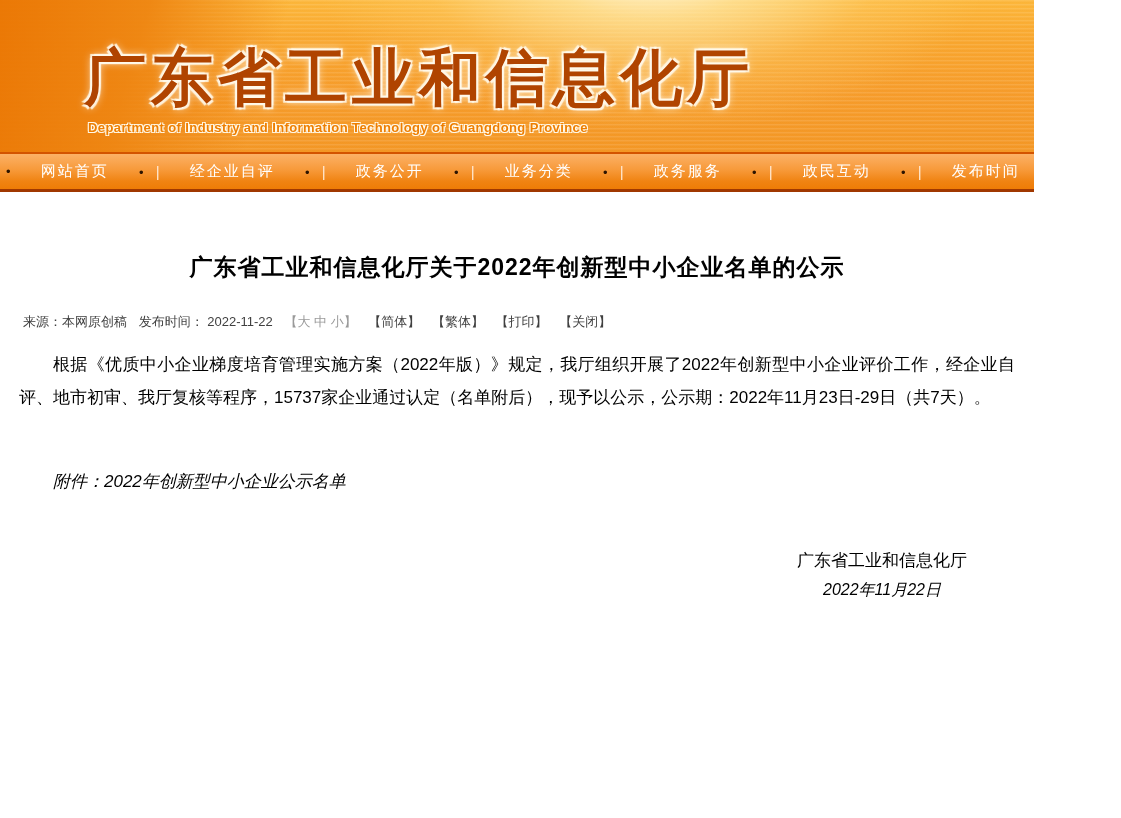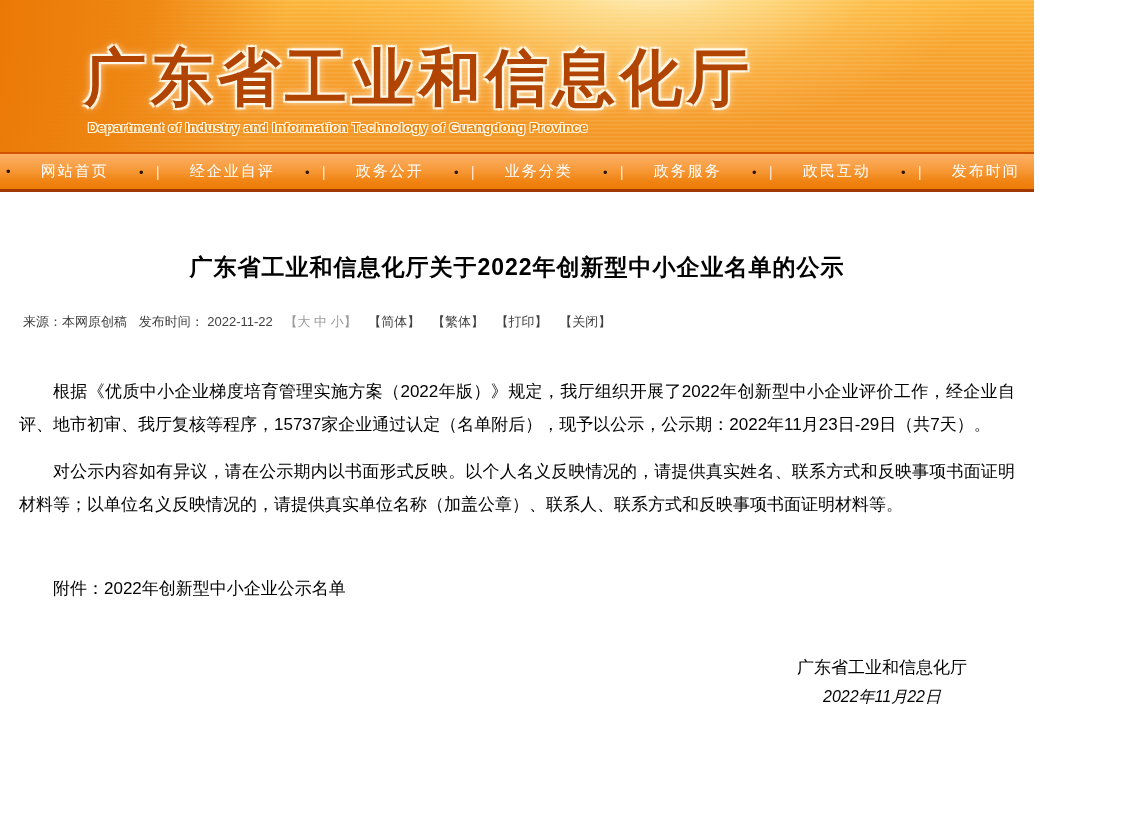--- a/index.html
+++ b/index.html
@@ -101,35 +101,36 @@
   }
   .article-meta {
     text-align: left;
     margin-top: 30px;
     font-size: 13px;
     color: #404040;
   }
   .article-meta span { margin: 0 4px; }
   .meta-ctl { cursor: pointer; }
   .meta-size { color: #9a9a9a; }
-  .article-body { margin-top: 44px; }
+  .article-body { margin-top: 17px; }
   .para {
     font-size: 17px;
     line-height: 33px;
     text-indent: 2em;
     color: #000;
     margin-bottom: 14px;
     text-align: justify;
   }
   .attachment {
     margin-top: 42px;
     font-size: 17px;
     text-indent: 2em;
     color: #000;
     cursor: pointer;
+    font-style: italic;
   }
   .signature {
     align-self: flex-end;
     margin-top: 56px;
     margin-right: 48px;
     text-align: center;
   }
   .sig-name { font-size: 17px; color: #000; }
   .sig-date { font-size: 16px; color: #000; margin-top: 8px; font-style: italic; }
 </style>
@@ -169,21 +170,20 @@
       <span>发布时间： 2022-11-22</span>
       <span class="meta-ctl meta-size">【大 中 小】</span>
       <span class="meta-ctl">【简体】</span>
       <span class="meta-ctl">【繁体】</span>
       <span class="meta-ctl">【打印】</span>
       <span class="meta-ctl">【关闭】</span>
     </div>
 
     <div class="article-body">
       <p class="para">根据《优质中小企业梯度培育管理实施方案（2022年版）》规定，我厅组织开展了2022年创新型中小企业评价工作，经企业自评、地市初审、我厅复核等程序，15737家企业通过认定（名单附后），现予以公示，公示期：2022年11月23日-29日（共7天）。</p>
-      <p class="para">对公示内容如有异议，请在公示期内以书面形式反映。以个人名义反映情况的，请提供真实姓名、联系方式和反映事项书面证明材料等；以单位名义反映情况的，请提供真实单位名称（加盖公章）、联系人、联系方式和反映事项书面证明材料等。</p>
     </div>
 
     <p class="attachment">附件：2022年创新型中小企业公示名单</p>
 
     <div class="signature">
       <div class="sig-name">广东省工业和信息化厅</div>
       <div class="sig-date">2022年11月22日</div>
     </div>
 
   </main>

